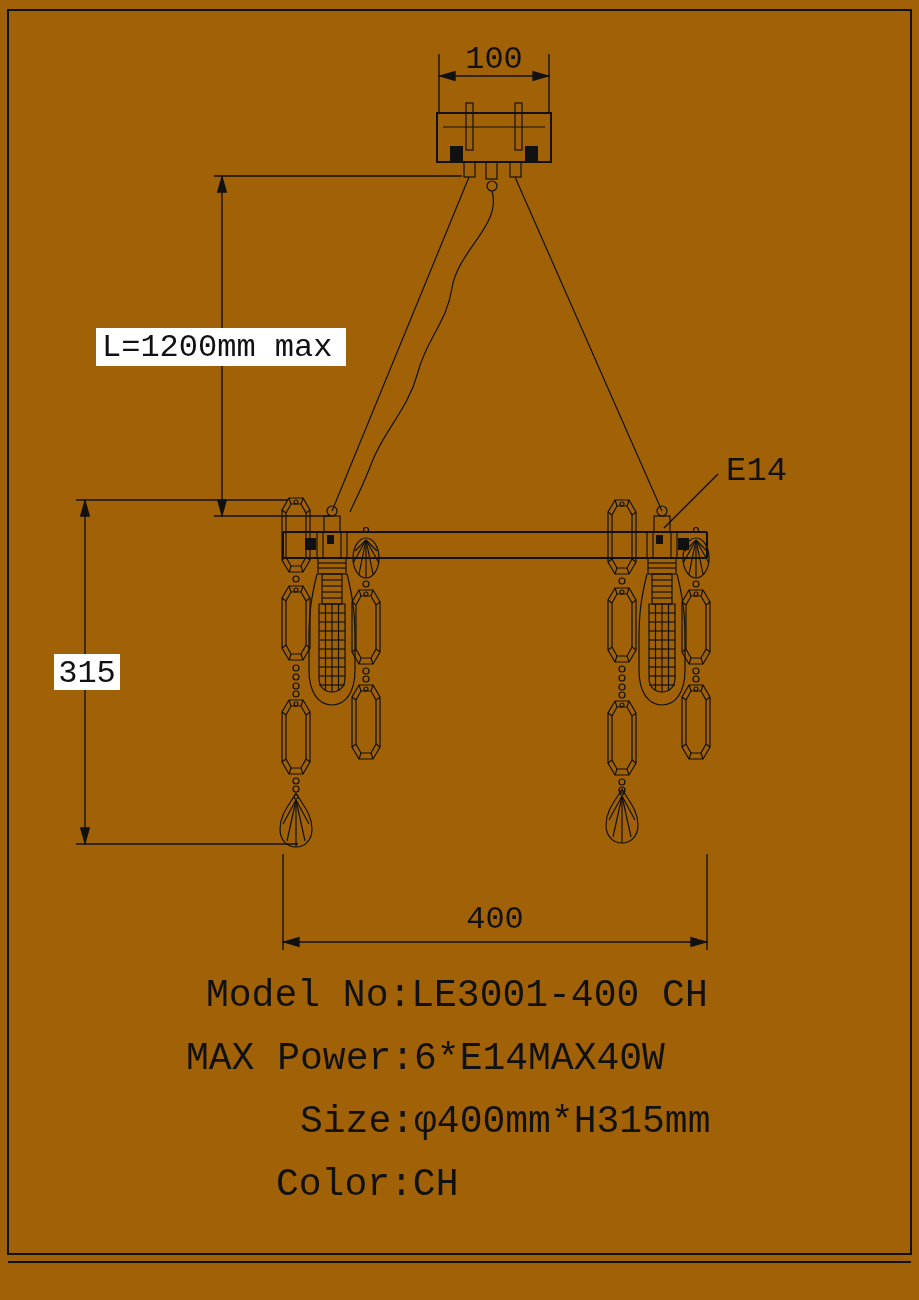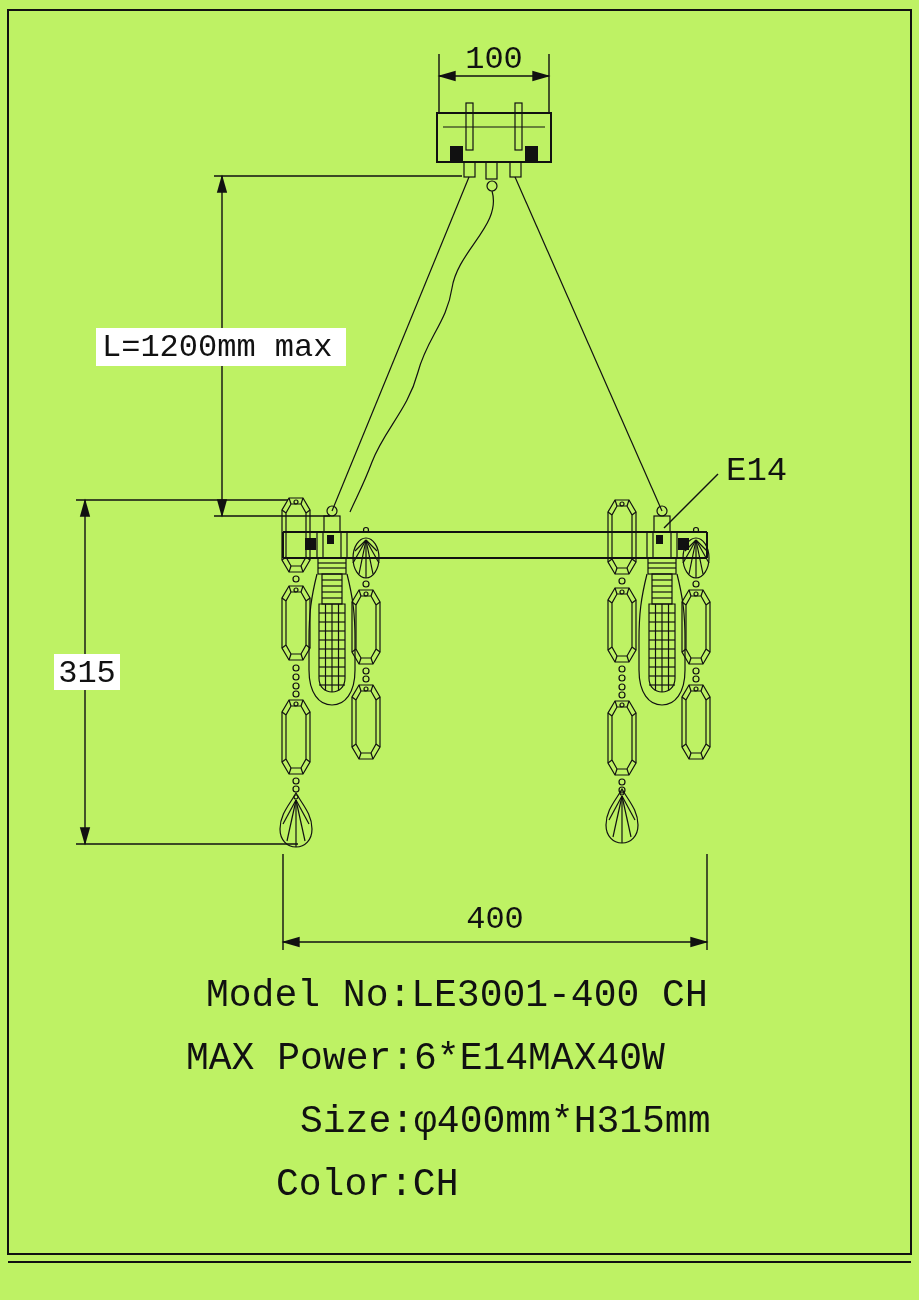--- a/index.html
+++ b/index.html
@@ -1,16 +1,16 @@
 <!DOCTYPE html>
 <html><head>
 <meta charset="utf-8">
 <style>
   html,body{margin:0;padding:0;background:#fff;}
-  .page{position:relative;width:919px;height:1300px;background:#bef264;overflow:hidden;}
+  .page{position:relative;width:919px;height:1300px;background:#a16207;overflow:hidden;}
   svg{position:absolute;left:0;top:0;}
   .ln{stroke:#111;stroke-width:2;fill:none;}
   .thin{stroke:#111;stroke-width:1.2;fill:none;}
   .dimln{stroke:#111;stroke-width:1.4;fill:none;}
   .fillb{fill:#111;stroke:none;}
   .t{font-family:"Liberation Mono","DejaVu Sans Mono",monospace;fill:#111;}
   .dim-text{font-size:32px;}
   .label-text{font-size:34px;}
   .spec-text{font-size:38px;}
   .wbg{fill:#fff;stroke:none;}

